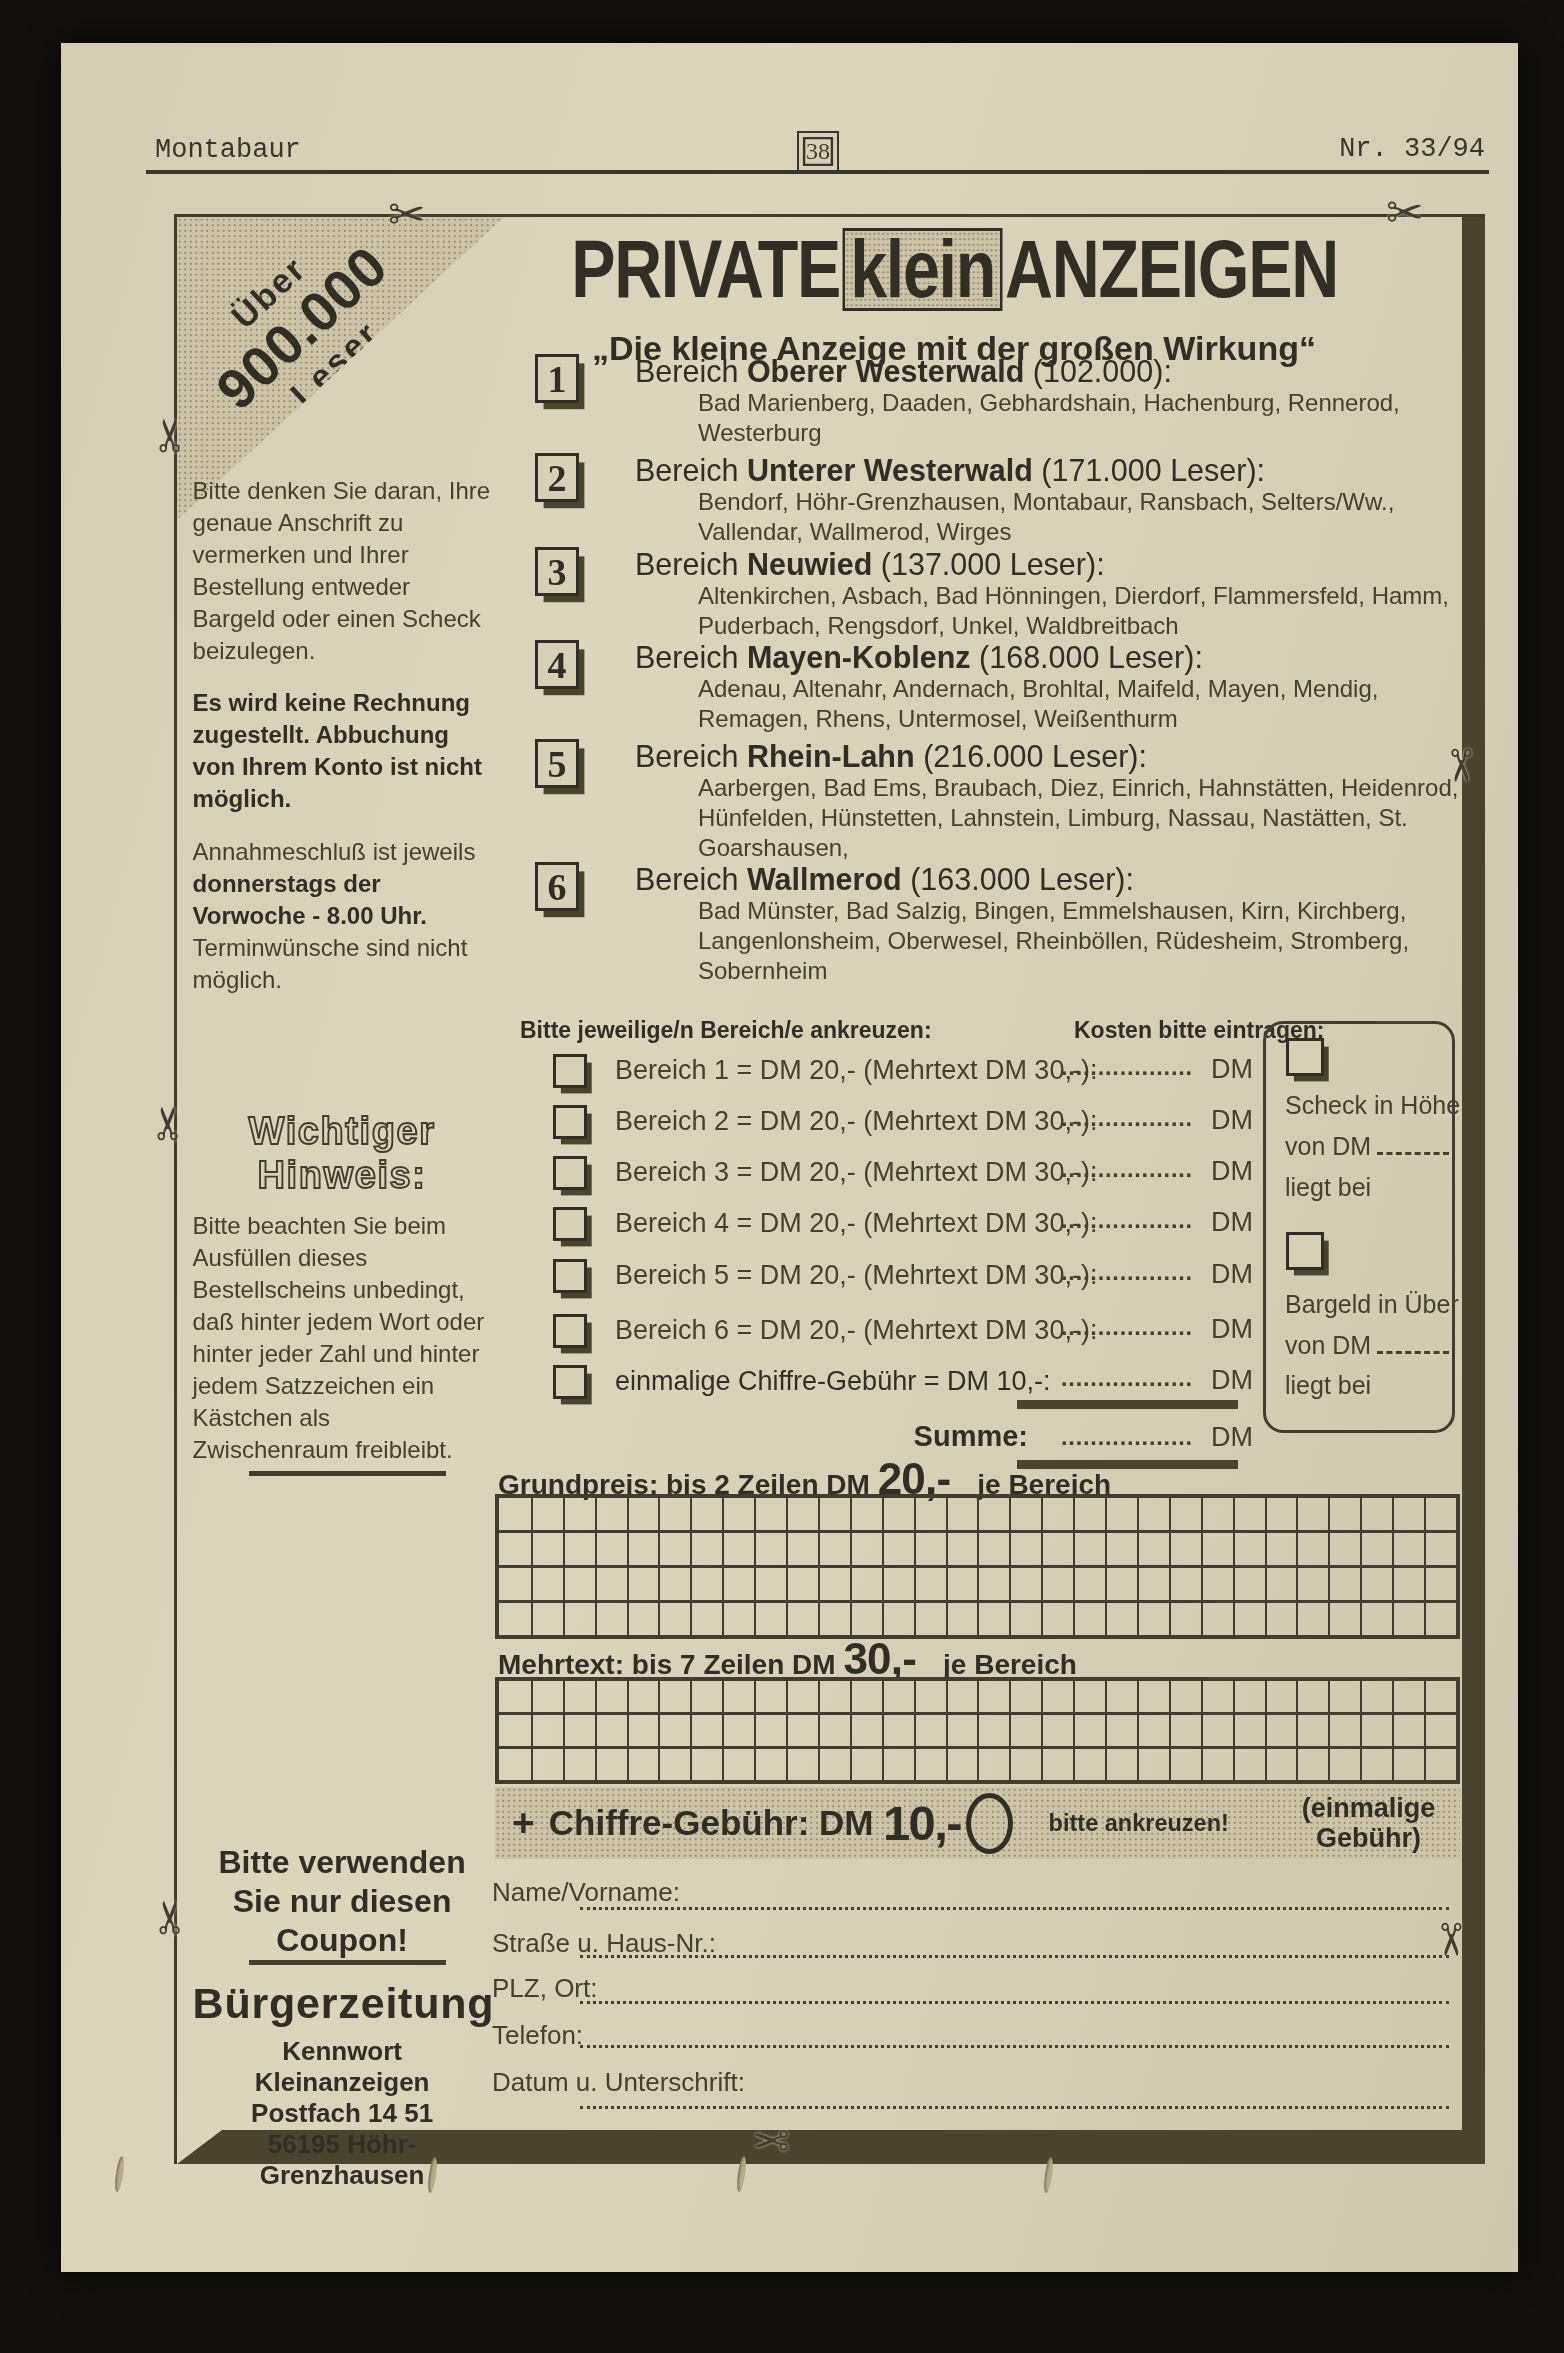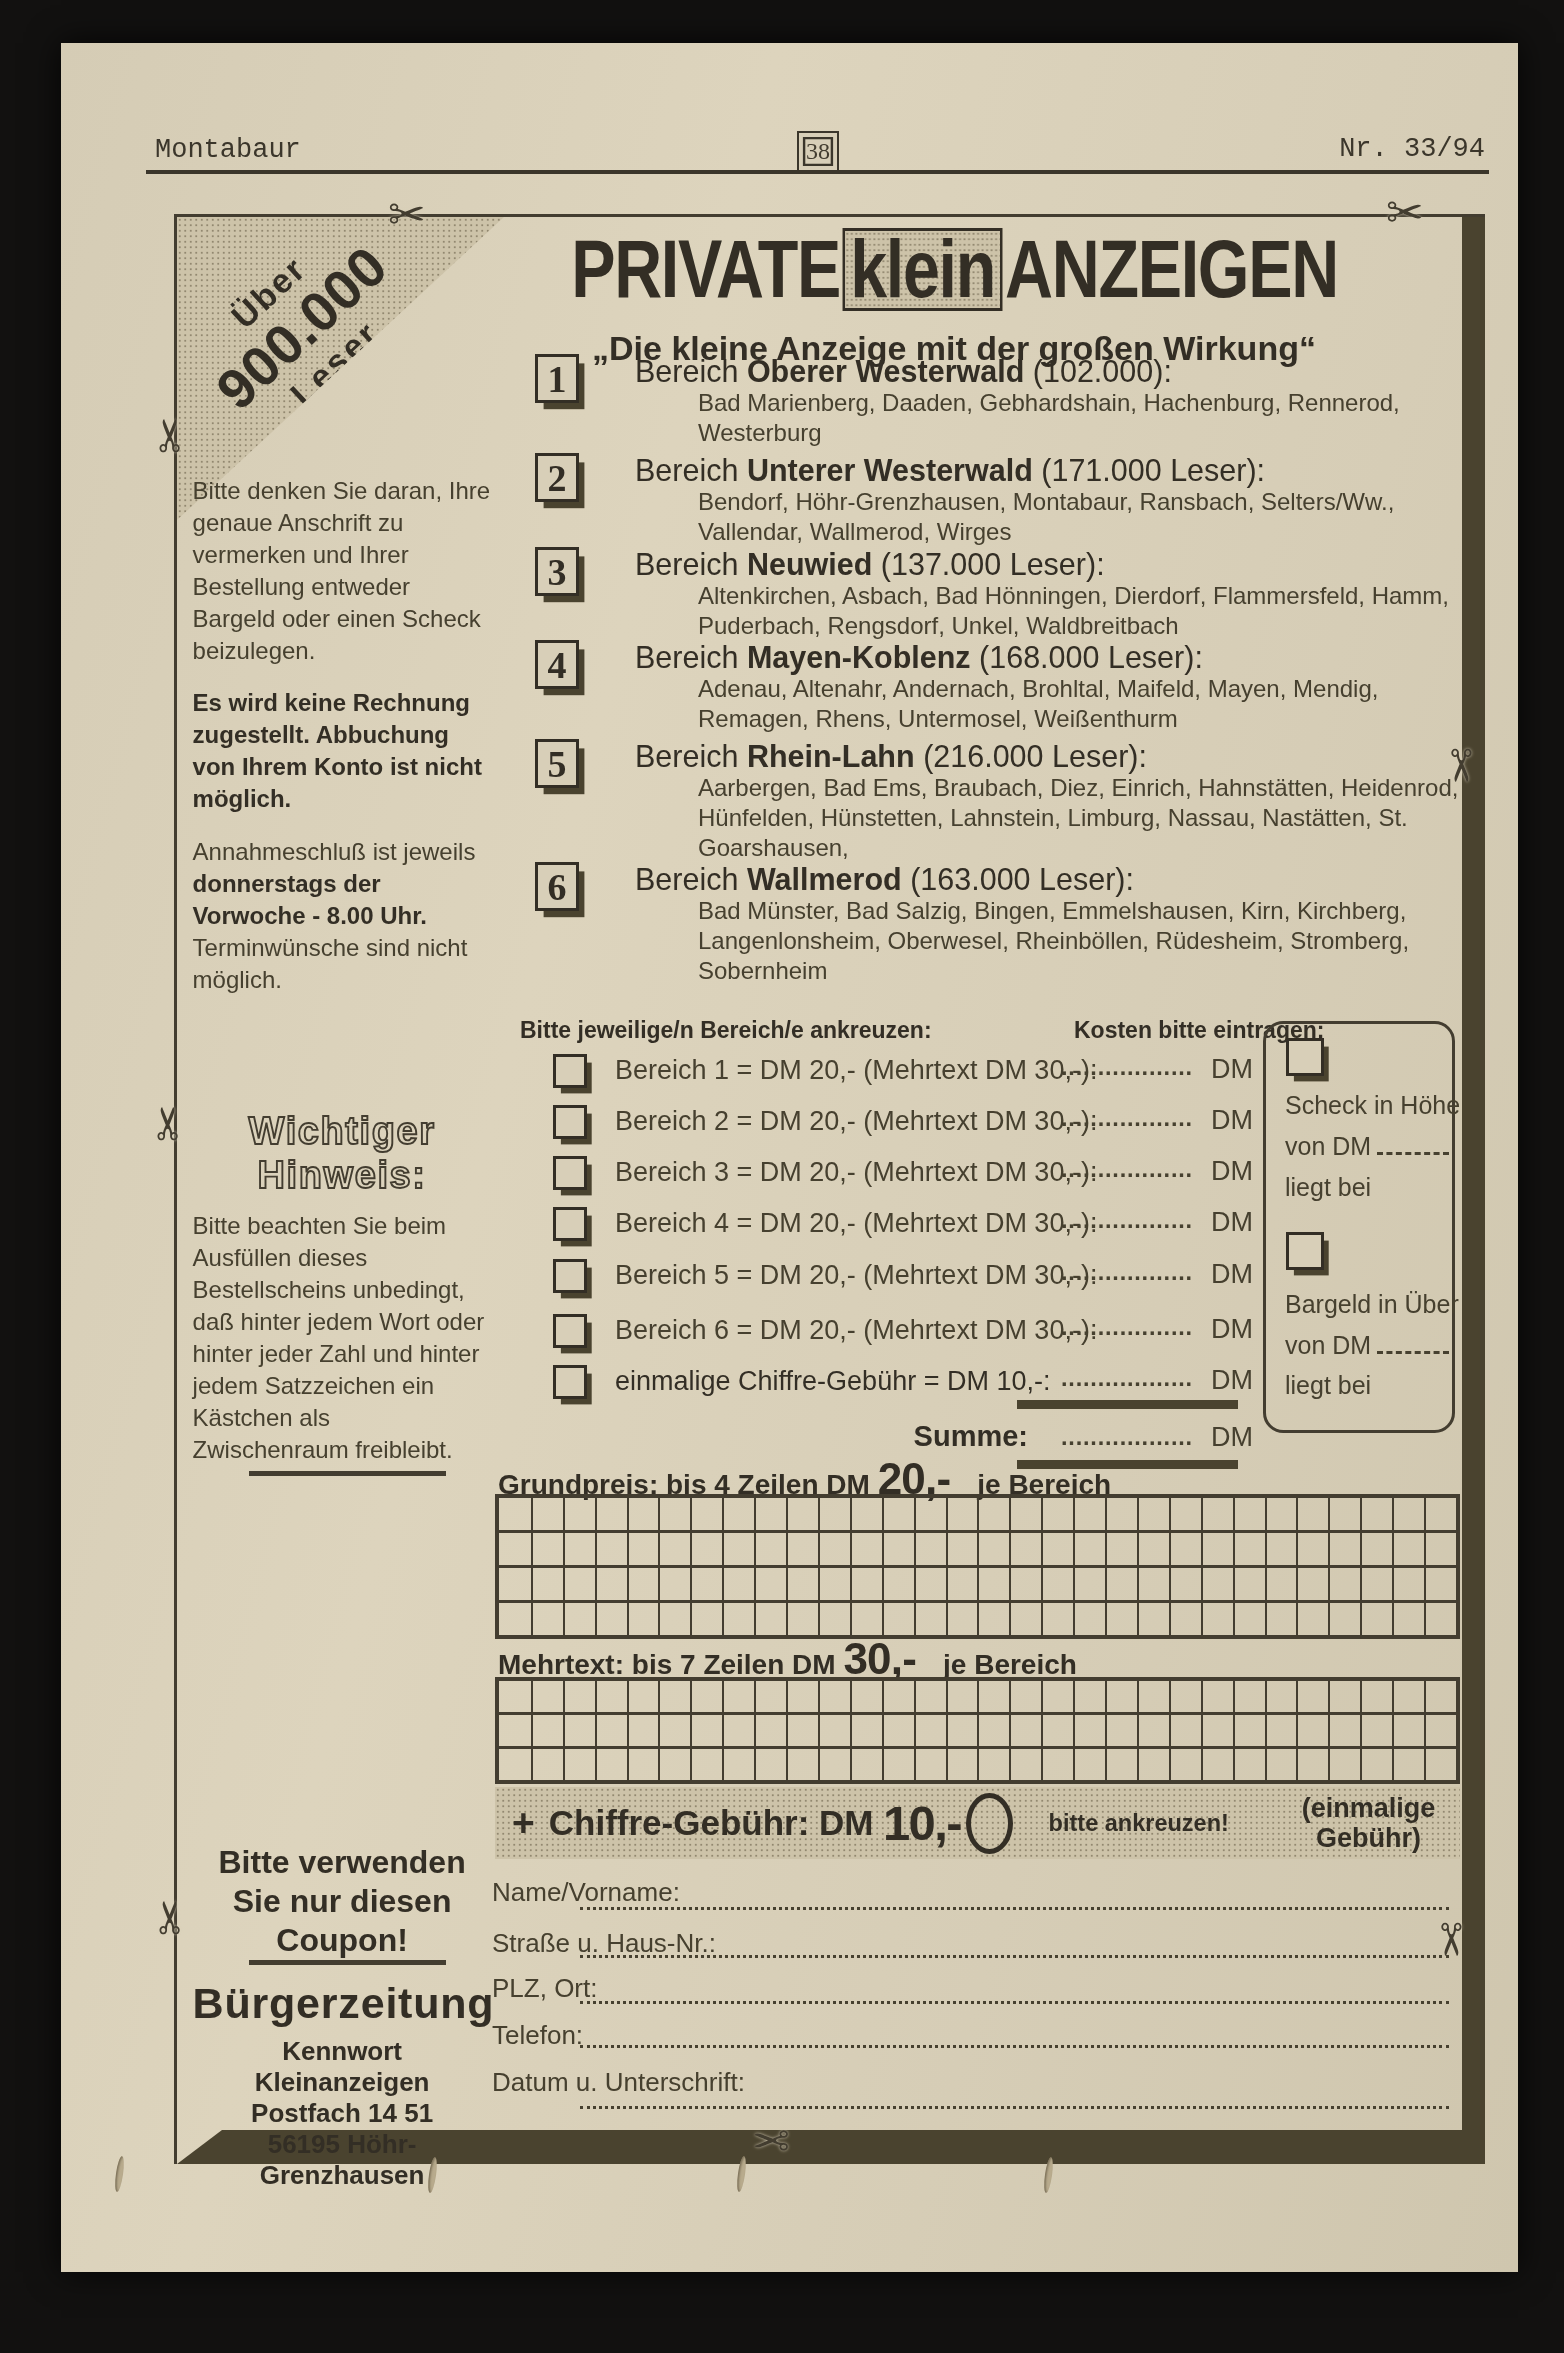--- a/index.html
+++ b/index.html
@@ -190,21 +190,21 @@
       <div class="pb-t" style="top:108px;"><span>von DM</span><span class="pb-blank"></span></div>
       <div class="pb-t" style="top:149px;">liegt bei</div>
       <div class="cb" style="top:208px;"></div>
       <div class="pb-t" style="top:266px;">Bargeld in Über</div>
       <div class="pb-t" style="top:307px;"><span>von DM</span><span class="pb-blank"></span></div>
       <div class="pb-t" style="top:347px;">liegt bei</div>
     </div>
 
     <div class="grid-hdr" style="top:1246px;">
       <span class="gh-a">Grundpreis:</span>
-        <span class="gh-b"> bis 4 Zeilen DM </span>
+        <span class="gh-b"> bis 2 Zeilen DM </span>
         <span class="gh-price">20,-</span>
         <span class="gh-c">je Bereich</span>
     </div>
     <div class="letter-grid g1" style="top:1277px;">
         <div class="grid-row">
           <div class="gcell"></div>
           <div class="gcell"></div>
           <div class="gcell"></div>
           <div class="gcell"></div>
           <div class="gcell"></div>

